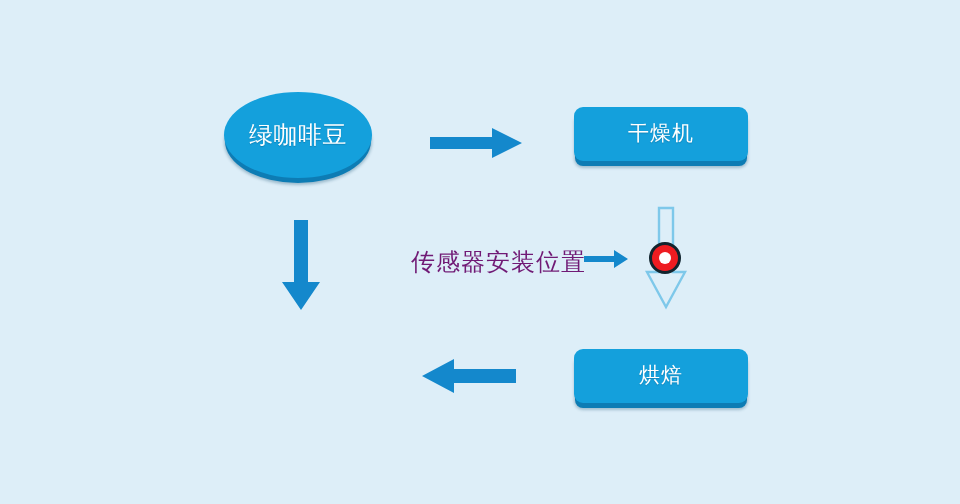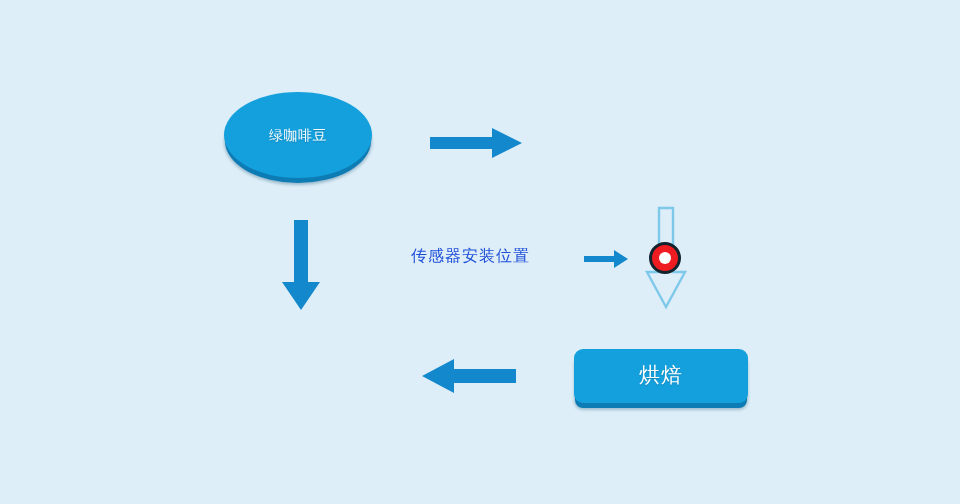--- a/index.html
+++ b/index.html
@@ -29,21 +29,21 @@
     background: #14a0dc;
     box-shadow: 0 6px 0 -1px #0d7cb4,
                 0 7px 3px rgba(8, 70, 105, 0.30);
     display: flex;
     align-items: center;
     justify-content: center;
     text-align: center;
   }
   .node-ellipse .node-label {
     color: #ffffff;
-    font-size: 14px;
+    font-size: 24px;
     line-height: 1.18;
     letter-spacing: 0.5px;
     white-space: pre-line;
     text-shadow: 0 1px 1px rgba(10, 80, 120, 0.35);
   }
 
   
   .node-rect {
     position: absolute;
     box-sizing: border-box;
@@ -69,22 +69,22 @@
     position: absolute;
   }
   .arrow svg {
     display: block;
     overflow: visible;
   }
 
   
   .annotation-text {
     position: absolute;
-    color: #1d4ed8;
-    font-size: 16px;
+    color: #701a75;
+    font-size: 24px;
     letter-spacing: 1px;
     white-space: nowrap;
   }
 
   
   .sensor-marker {
     position: absolute;
     box-sizing: border-box;
     border-radius: 50%;
     background: #ee1c21;
@@ -102,20 +102,23 @@
 </style>
 </head>
 <body>
 
 <div id="diagram-canvas">
 
   <div class="node-ellipse" style="left:224px; top:92px; width:148px; height:86px;">
     <span class="node-label">绿咖啡豆</span>
   </div>
 
+  <div class="node-rect" style="left:574px; top:107px; width:174px; height:54px;">
+    <span class="node-label">干燥机</span>
+  </div>
 
 
   <div class="node-rect" style="left:574px; top:349px; width:174px; height:54px;text-align:center;">
     <span class="node-label">烘焙</span>
   </div>
 
   <div class="arrow" style="left:430px; top:125px;">
     <svg width="92" height="36" viewBox="0 0 92 36" aria-hidden="true">
       <path d="M0 12 L62 12 L62 3 L92 18 L62 33 L62 24 L0 24 Z" fill="#1488cc"></path>
     </svg>

